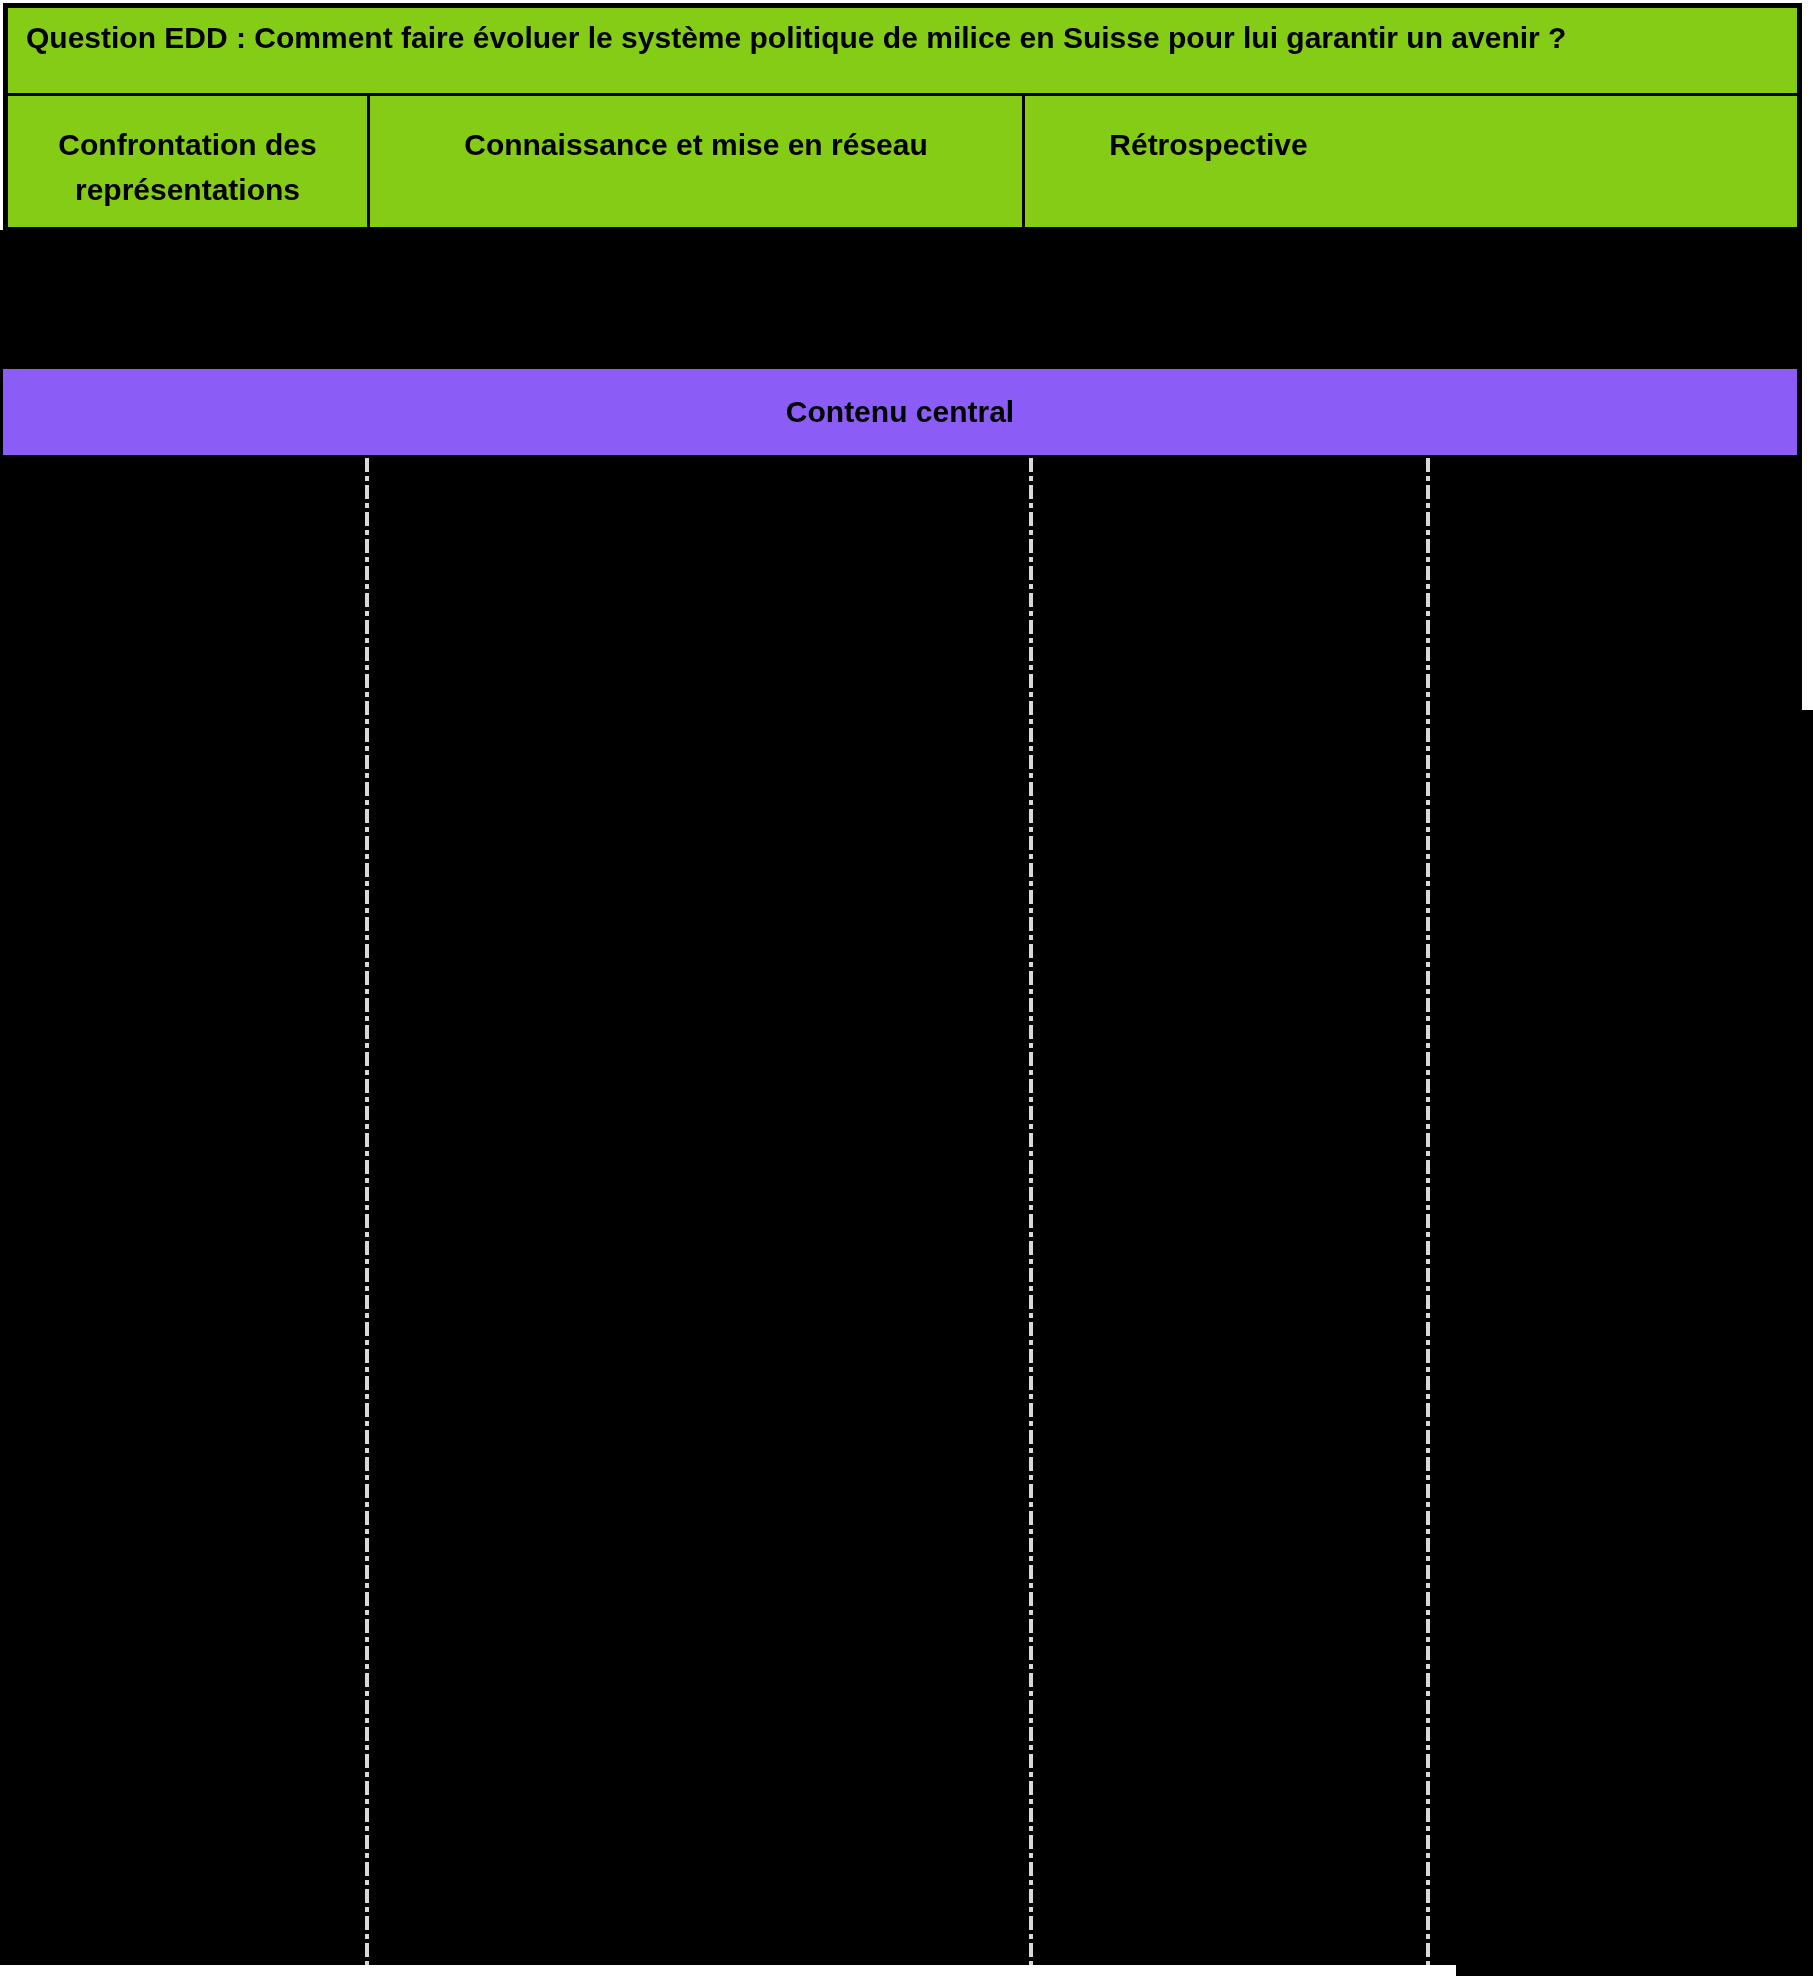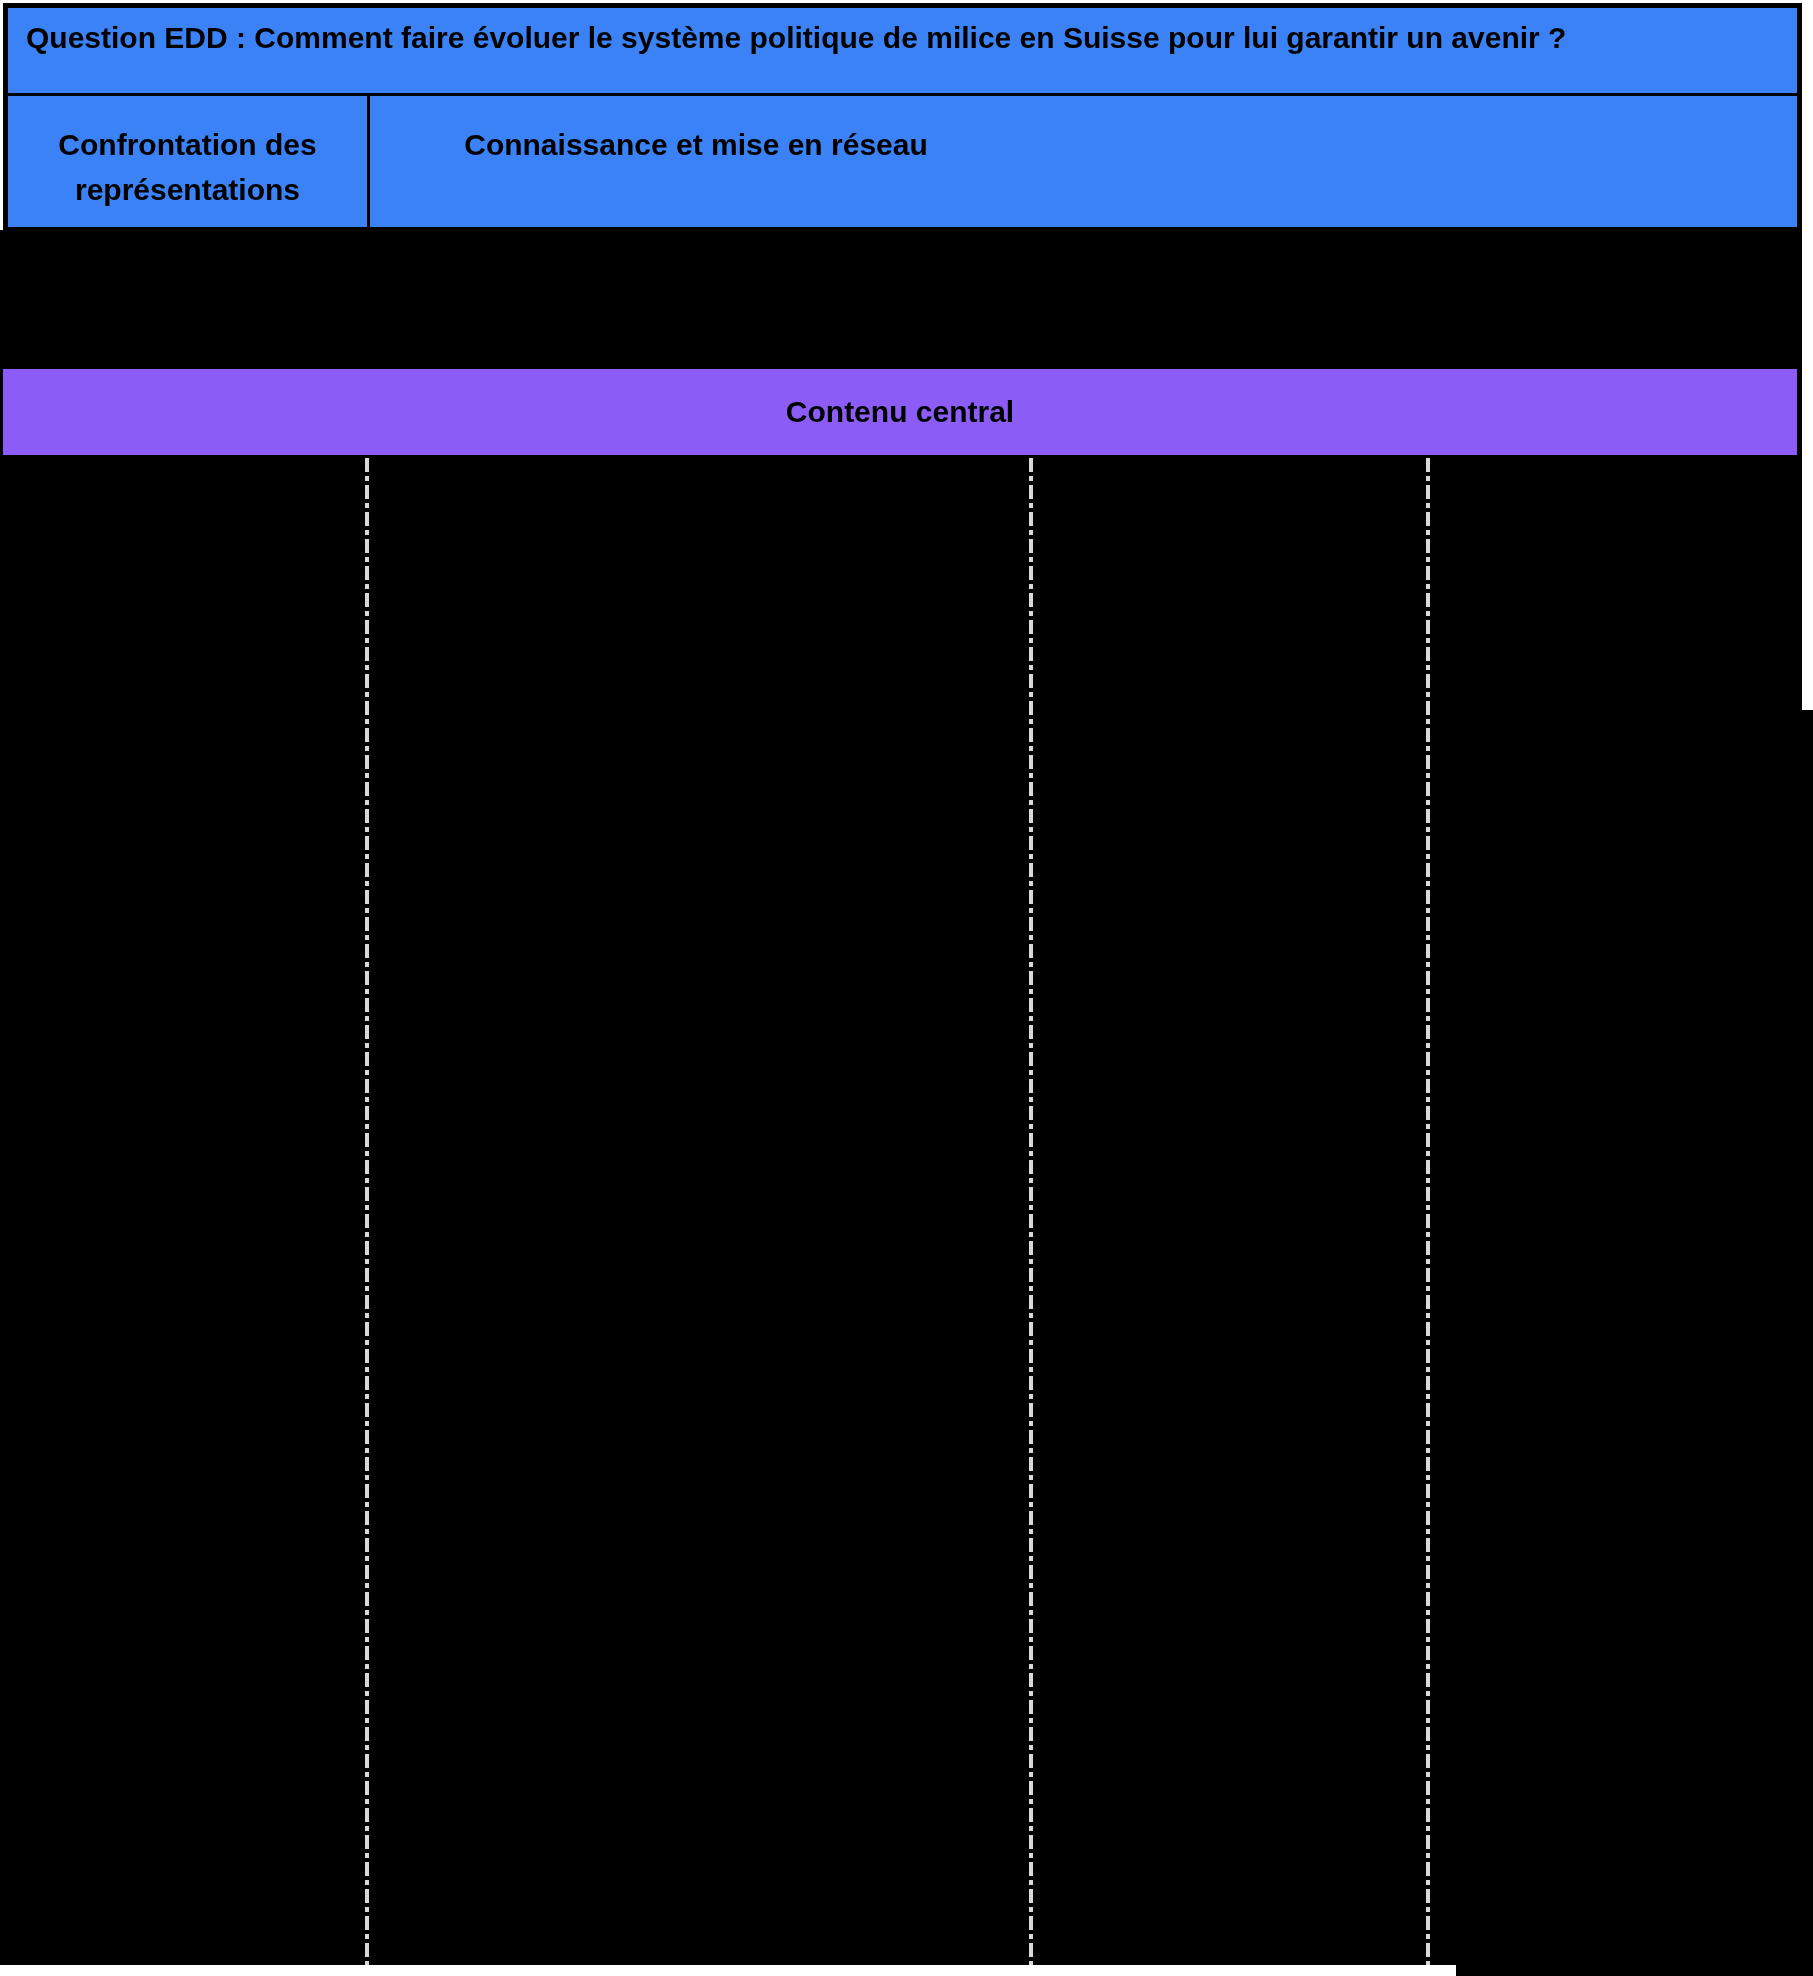--- a/index.html
+++ b/index.html
@@ -17,21 +17,21 @@
   }
   .abs { position: absolute; }
 
   
   .table-top {
     left: 3px;
     top: 3px;
     width: 1799px;
     box-sizing: border-box;
     border: 5px solid #000000;
-    background: #3b82f6;
+    background: #84cc16;
   }
   .title-row {
     height: 88px;
     box-sizing: border-box;
     border-bottom: 3px solid #000000;
     padding: 12px 24px 0 18px;
     font-size: 30px;
     font-weight: bold;
     line-height: 1.2;
     white-space: nowrap;
@@ -127,20 +127,21 @@
 </head>
 <body>
 
 <div class="abs table-top">
   <div class="title-row">Question EDD : Comment faire évoluer le système politique de milice en Suisse pour lui garantir un avenir ?</div>
   <div class="header-row">
     <div class="hcell c1">
       <span class="wrap2">Confrontation des représentations</span>
     </div>
     <div class="hcell c2">Connaissance et mise en réseau</div>
+    <div class="hcell c4">Rétrospective</div>
   </div>
 </div>
 
 <div class="abs band-redacted"></div>
 
 <div class="abs central-row">
   <span>Contenu central</span>
 </div>
 
 <div class="abs content-a"></div>

